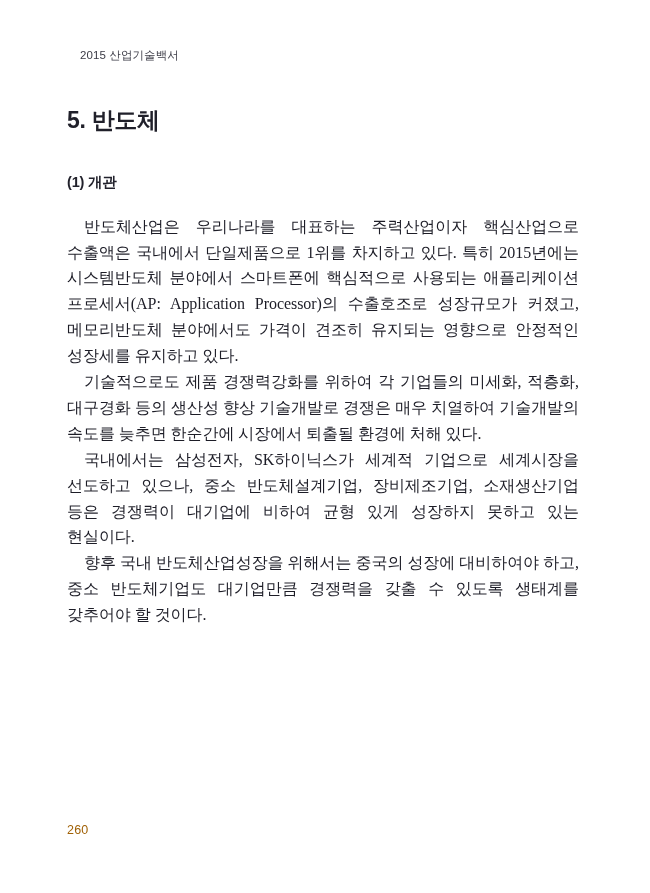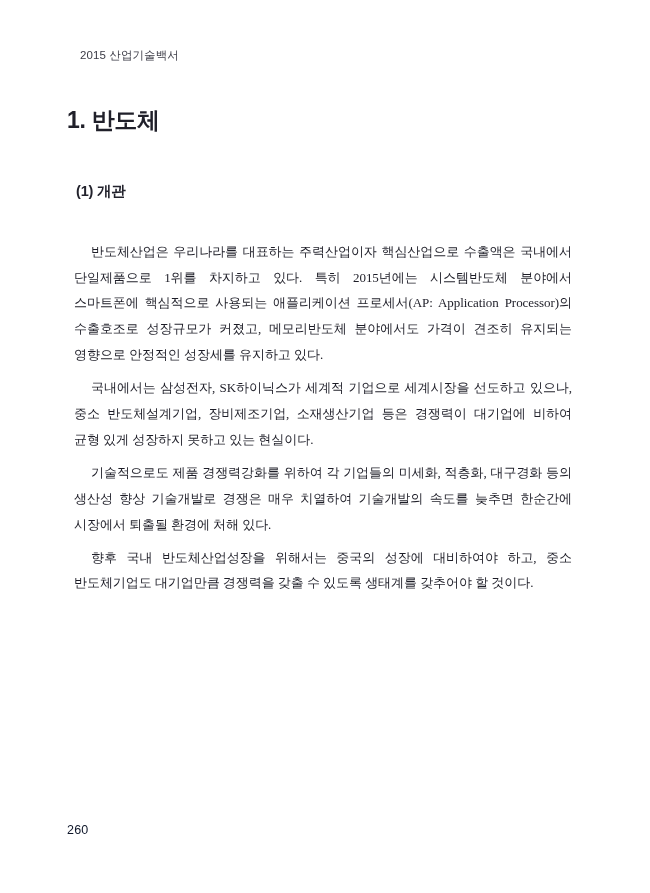--- a/index.html
+++ b/index.html
@@ -49,71 +49,71 @@
     padding: 10px 0 0 0;
     line-height: 1.25;
   }
   .section-title {
     font-family: "Liberation Sans", "DejaVu Sans", sans-serif;
     font-size: 14.5px;
     font-weight: 700;
     color: #22222c;
     letter-spacing: -0.2px;
     line-height: 1.3;
-    margin: 9px;
+    margin: 0;
     padding: 0;
   }
   .section-title.first { padding-top: 38px; }
   .section-title.second { padding-top: 70px; }
 
   
   .para-block { padding-top: 22px; }
   .para-block.tight { padding-top: 21px; }
   p.body-text {
-    margin: 7px;
+    margin: 0;
     font-family: "Liberation Serif", "DejaVu Serif", serif;
-    font-size: 13px;
+    font-size: 16px;
     line-height: 25.9px;
     color: #1d1d27;
     text-align: justify;
     text-justify: inter-character;
     text-indent: 17px;
     word-break: keep-all;
     letter-spacing: -0.05px;
   }
   p.body-text:last-child { margin-bottom: 0; font-family: Liberation Serif, serif; }
 
   
   .folio {
     position: absolute;
     left: 67px;
     bottom: 56px;
     font-family: "Liberation Sans", "DejaVu Sans", sans-serif;
     font-size: 12.5px;
-    color: #0f172a;
+    color: #a16207;
     letter-spacing: 0.2px;
   }
 </style>
 </head>
 <body>
 
 <div class="page">
 
   <div class="running-header">2015 산업기술백서</div>
 
   <div class="content">
 
-    <h1 class="chapter-title">1. 반도체</h1>
+    <h1 class="chapter-title">5. 반도체</h1>
 
     <h2 class="section-title first">(1) 개관</h2>
 
     <div class="para-block">
       <p class="body-text">반도체산업은 우리나라를 대표하는 주력산업이자 핵심산업으로 수출액은 국내에서 단일제품으로 1위를 차지하고 있다. 특히 2015년에는 시스템반도체 분야에서 스마트폰에 핵심적으로 사용되는 애플리케이션 프로세서(AP: Application Processor)의 수출호조로 성장규모가 커졌고, 메모리반도체 분야에서도 가격이 견조히 유지되는 영향으로 안정적인 성장세를 유지하고 있다.</p>
+      <p class="body-text">기술적으로도 제품 경쟁력강화를 위하여 각 기업들의 미세화, 적층화, 대구경화 등의 생산성 향상 기술개발로 경쟁은 매우 치열하여 기술개발의 속도를 늦추면 한순간에 시장에서 퇴출될 환경에 처해 있다.</p>
       <p class="body-text">국내에서는 삼성전자, SK하이닉스가 세계적 기업으로 세계시장을 선도하고 있으나, 중소 반도체설계기업, 장비제조기업, 소재생산기업 등은 경쟁력이 대기업에 비하여 균형 있게 성장하지 못하고 있는 현실이다.</p>
-      <p class="body-text">기술적으로도 제품 경쟁력강화를 위하여 각 기업들의 미세화, 적층화, 대구경화 등의 생산성 향상 기술개발로 경쟁은 매우 치열하여 기술개발의 속도를 늦추면 한순간에 시장에서 퇴출될 환경에 처해 있다.</p>
       <p class="body-text">향후 국내 반도체산업성장을 위해서는 중국의 성장에 대비하여야 하고, 중소 반도체기업도 대기업만큼 경쟁력을 갖출 수 있도록 생태계를 갖추어야 할 것이다.</p>
     </div>
 
 
 
   </div>
 
   <div class="folio">260</div>
 
 </div>

